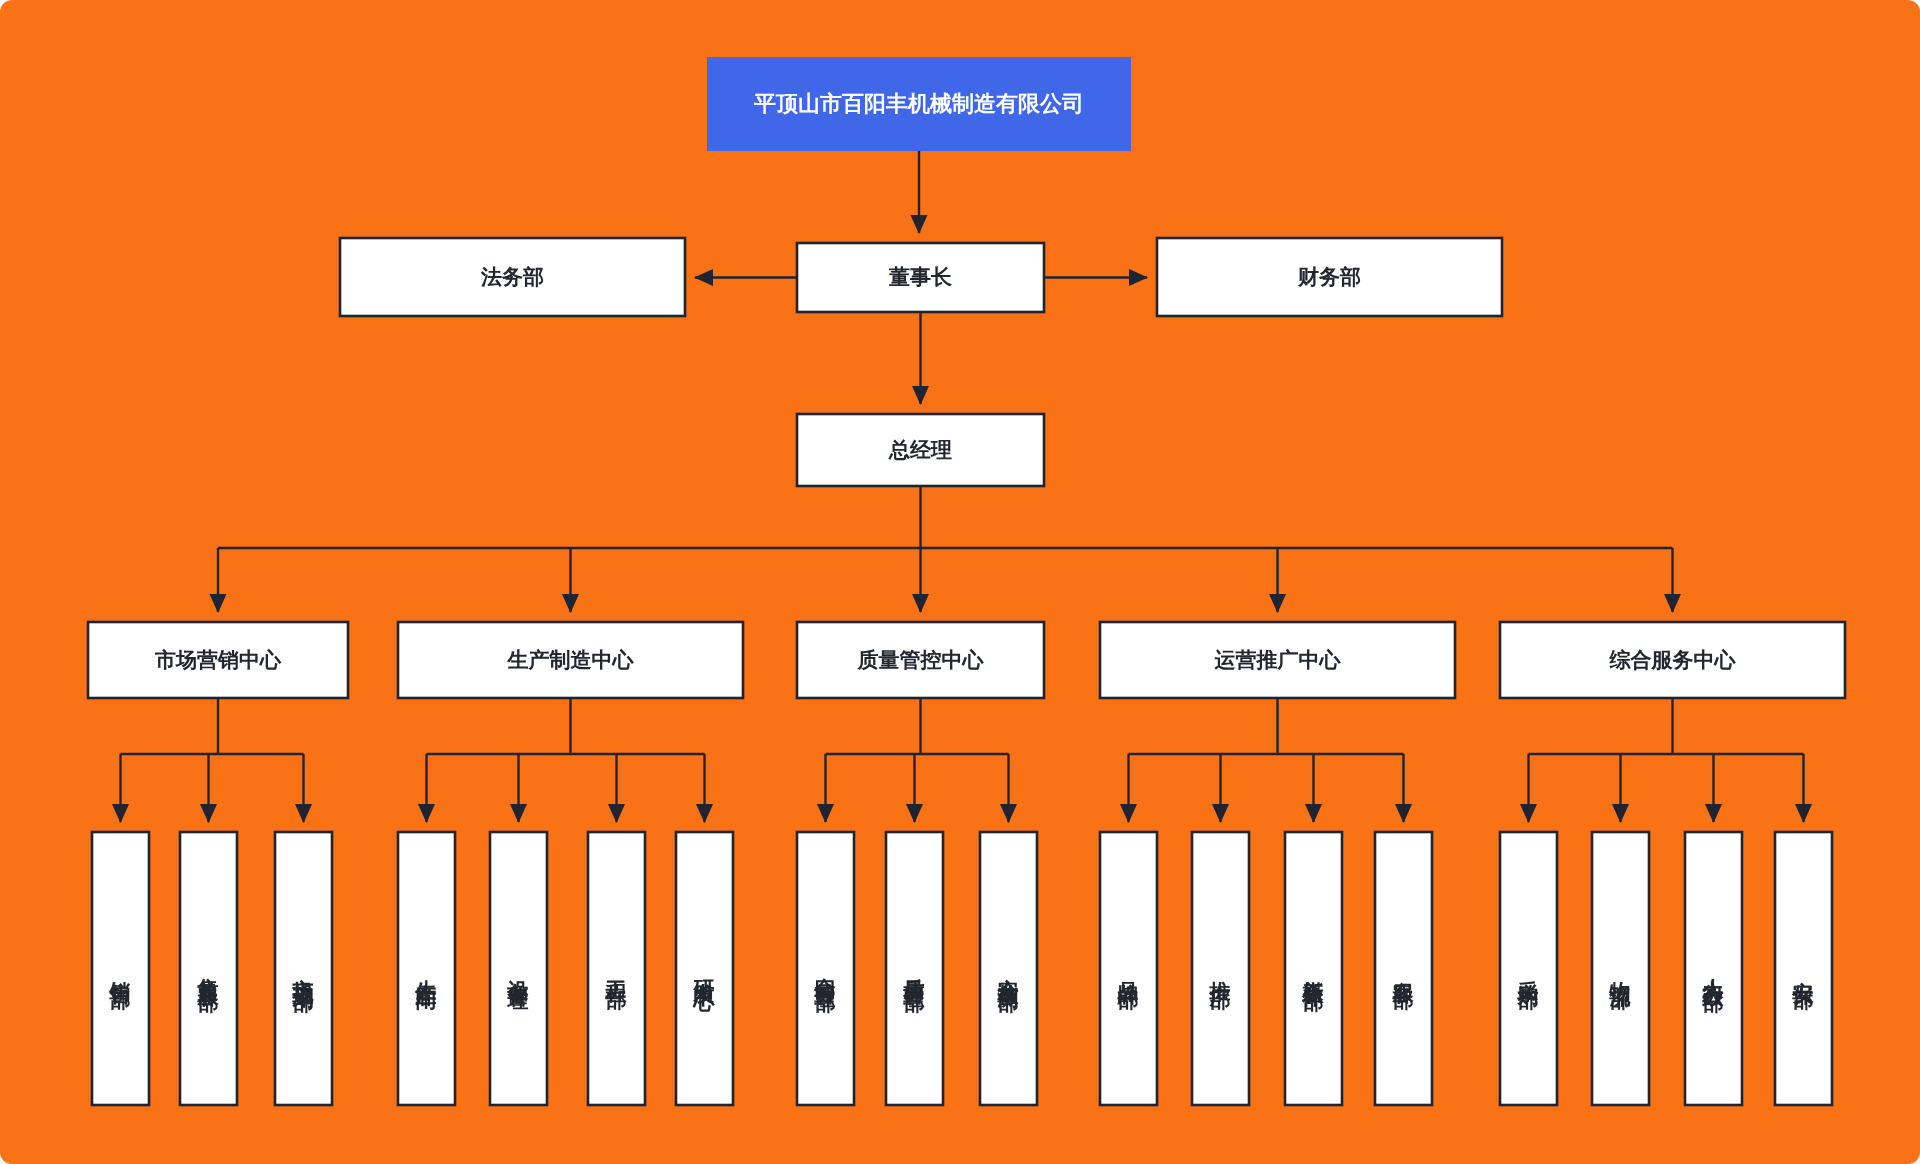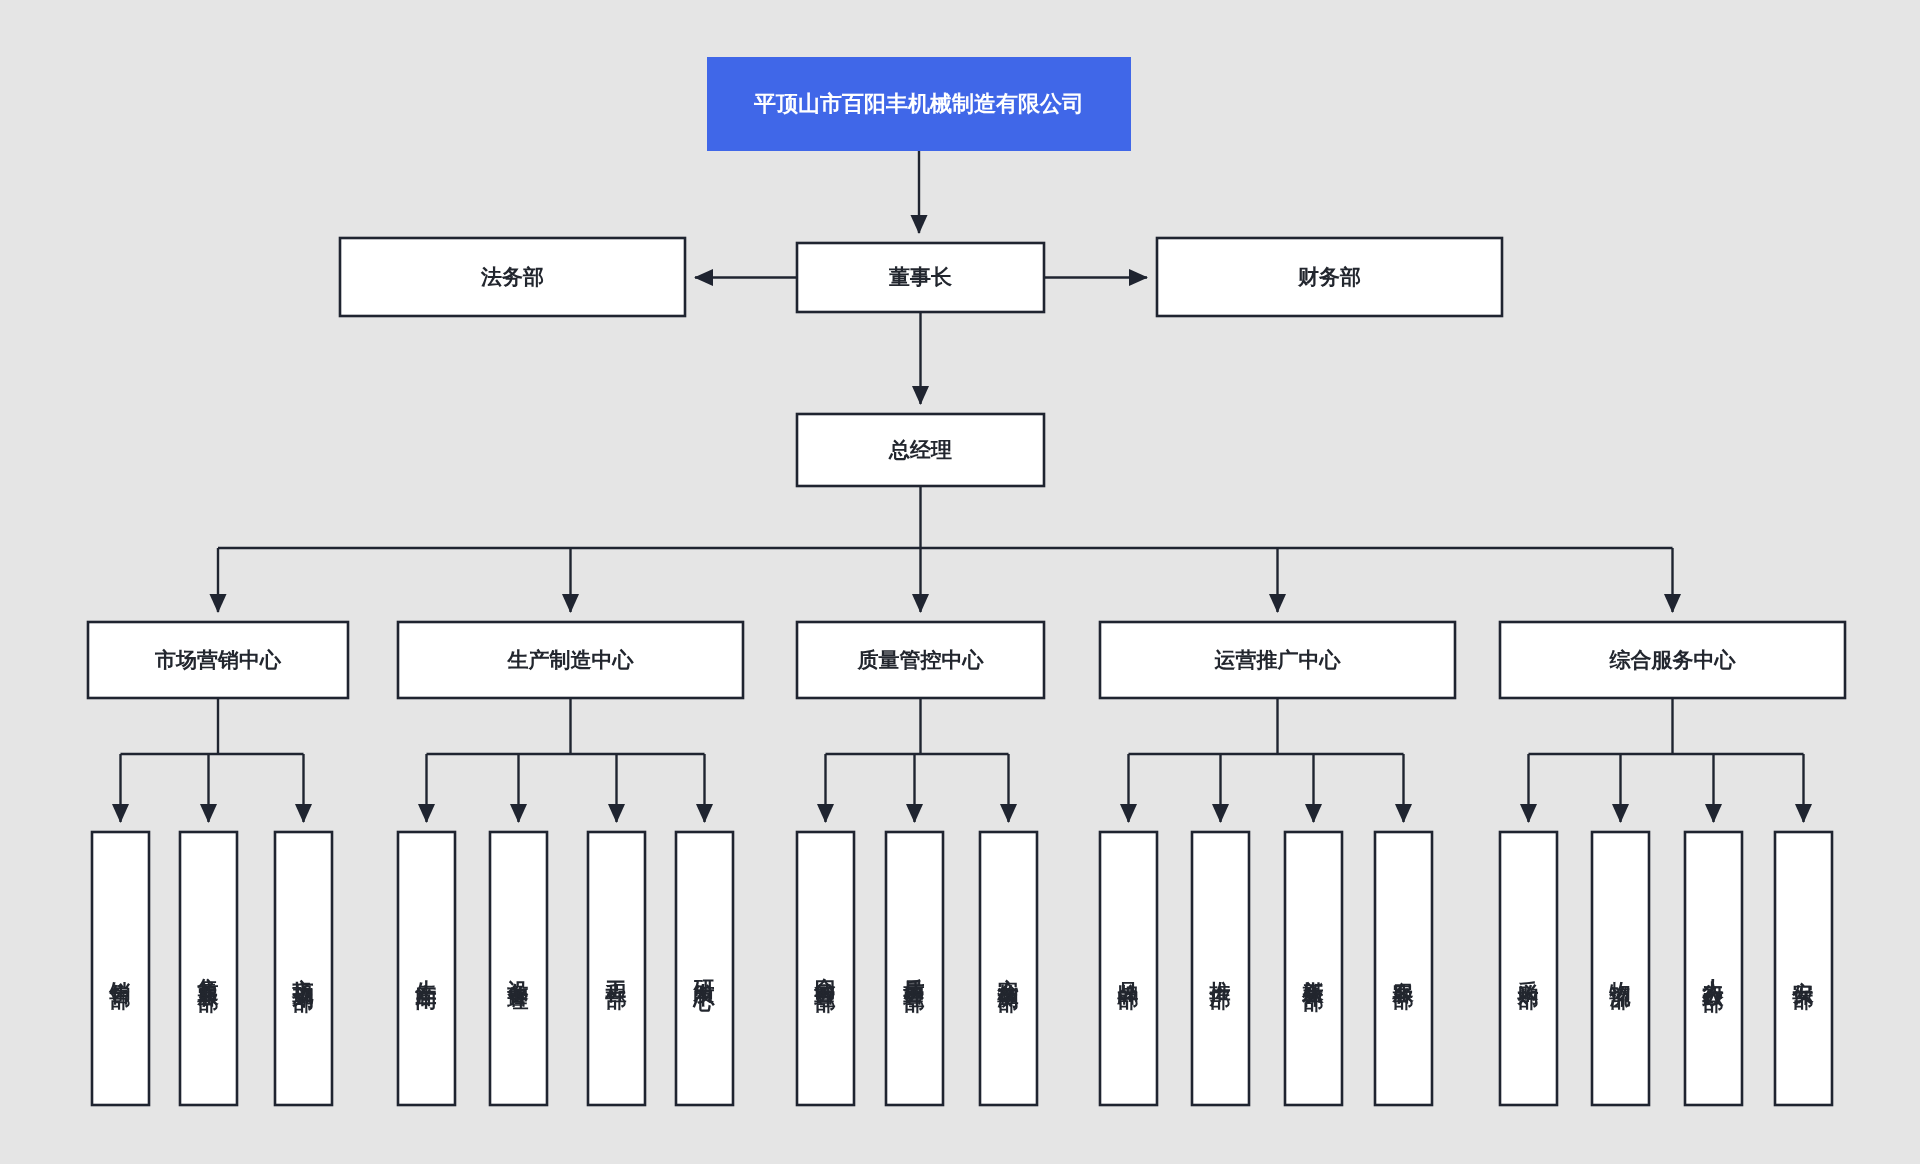--- a/index.html
+++ b/index.html
@@ -11,21 +11,22 @@
   body {
     width: 1920px;
     height: 1164px;
     overflow: hidden;
     font-family: "Liberation Sans", "DejaVu Sans", sans-serif;
   }
   #org-chart-root {
     position: relative;
     width: 1920px;
     height: 1164px;
-    background: #e5e5e5;
+    background: #f97316;
+    border-radius: 12px;
   }
   svg#org-svg {
     position: absolute;
     left: 0;
     top: 0;
     width: 1920px;
     height: 1164px;
     display: block;
   }
   .node-box {

